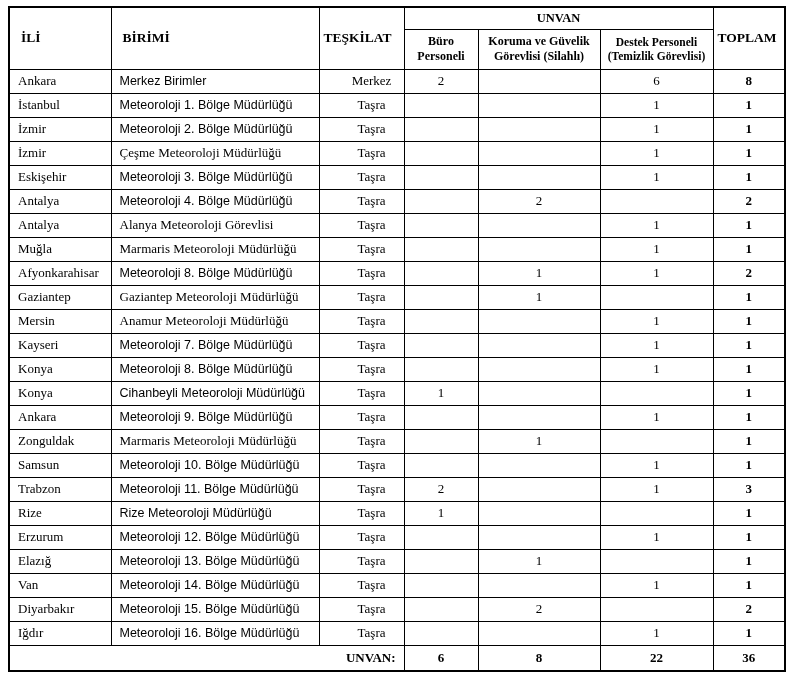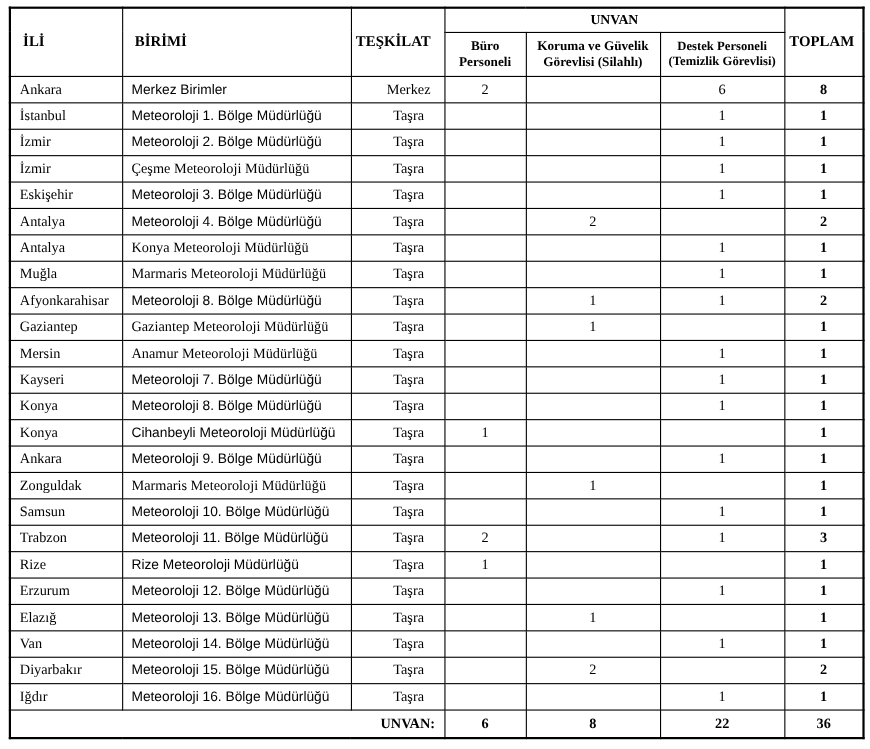--- a/index.html
+++ b/index.html
@@ -143,21 +143,21 @@
           <td class="c-ili">Antalya</td>
           <td class="c-birimi sans">Meteoroloji 4. Bölge Müdürlüğü</td>
           <td class="c-teskilat">Taşra</td>
           <td class="c-num"></td>
           <td class="c-num">2</td>
           <td class="c-num"></td>
           <td class="c-toplam">2</td>
         </tr>
         <tr>
           <td class="c-ili">Antalya</td>
-          <td class="c-birimi">Konya Meteoroloji Müdürlüğü</td>
+          <td class="c-birimi">Alanya Meteoroloji Görevlisi</td>
           <td class="c-teskilat">Taşra</td>
           <td class="c-num"></td>
           <td class="c-num"></td>
           <td class="c-num">1</td>
           <td class="c-toplam">1</td>
         </tr>
         <tr>
           <td class="c-ili">Muğla</td>
           <td class="c-birimi">Marmaris Meteoroloji Müdürlüğü</td>
           <td class="c-teskilat">Taşra</td>

